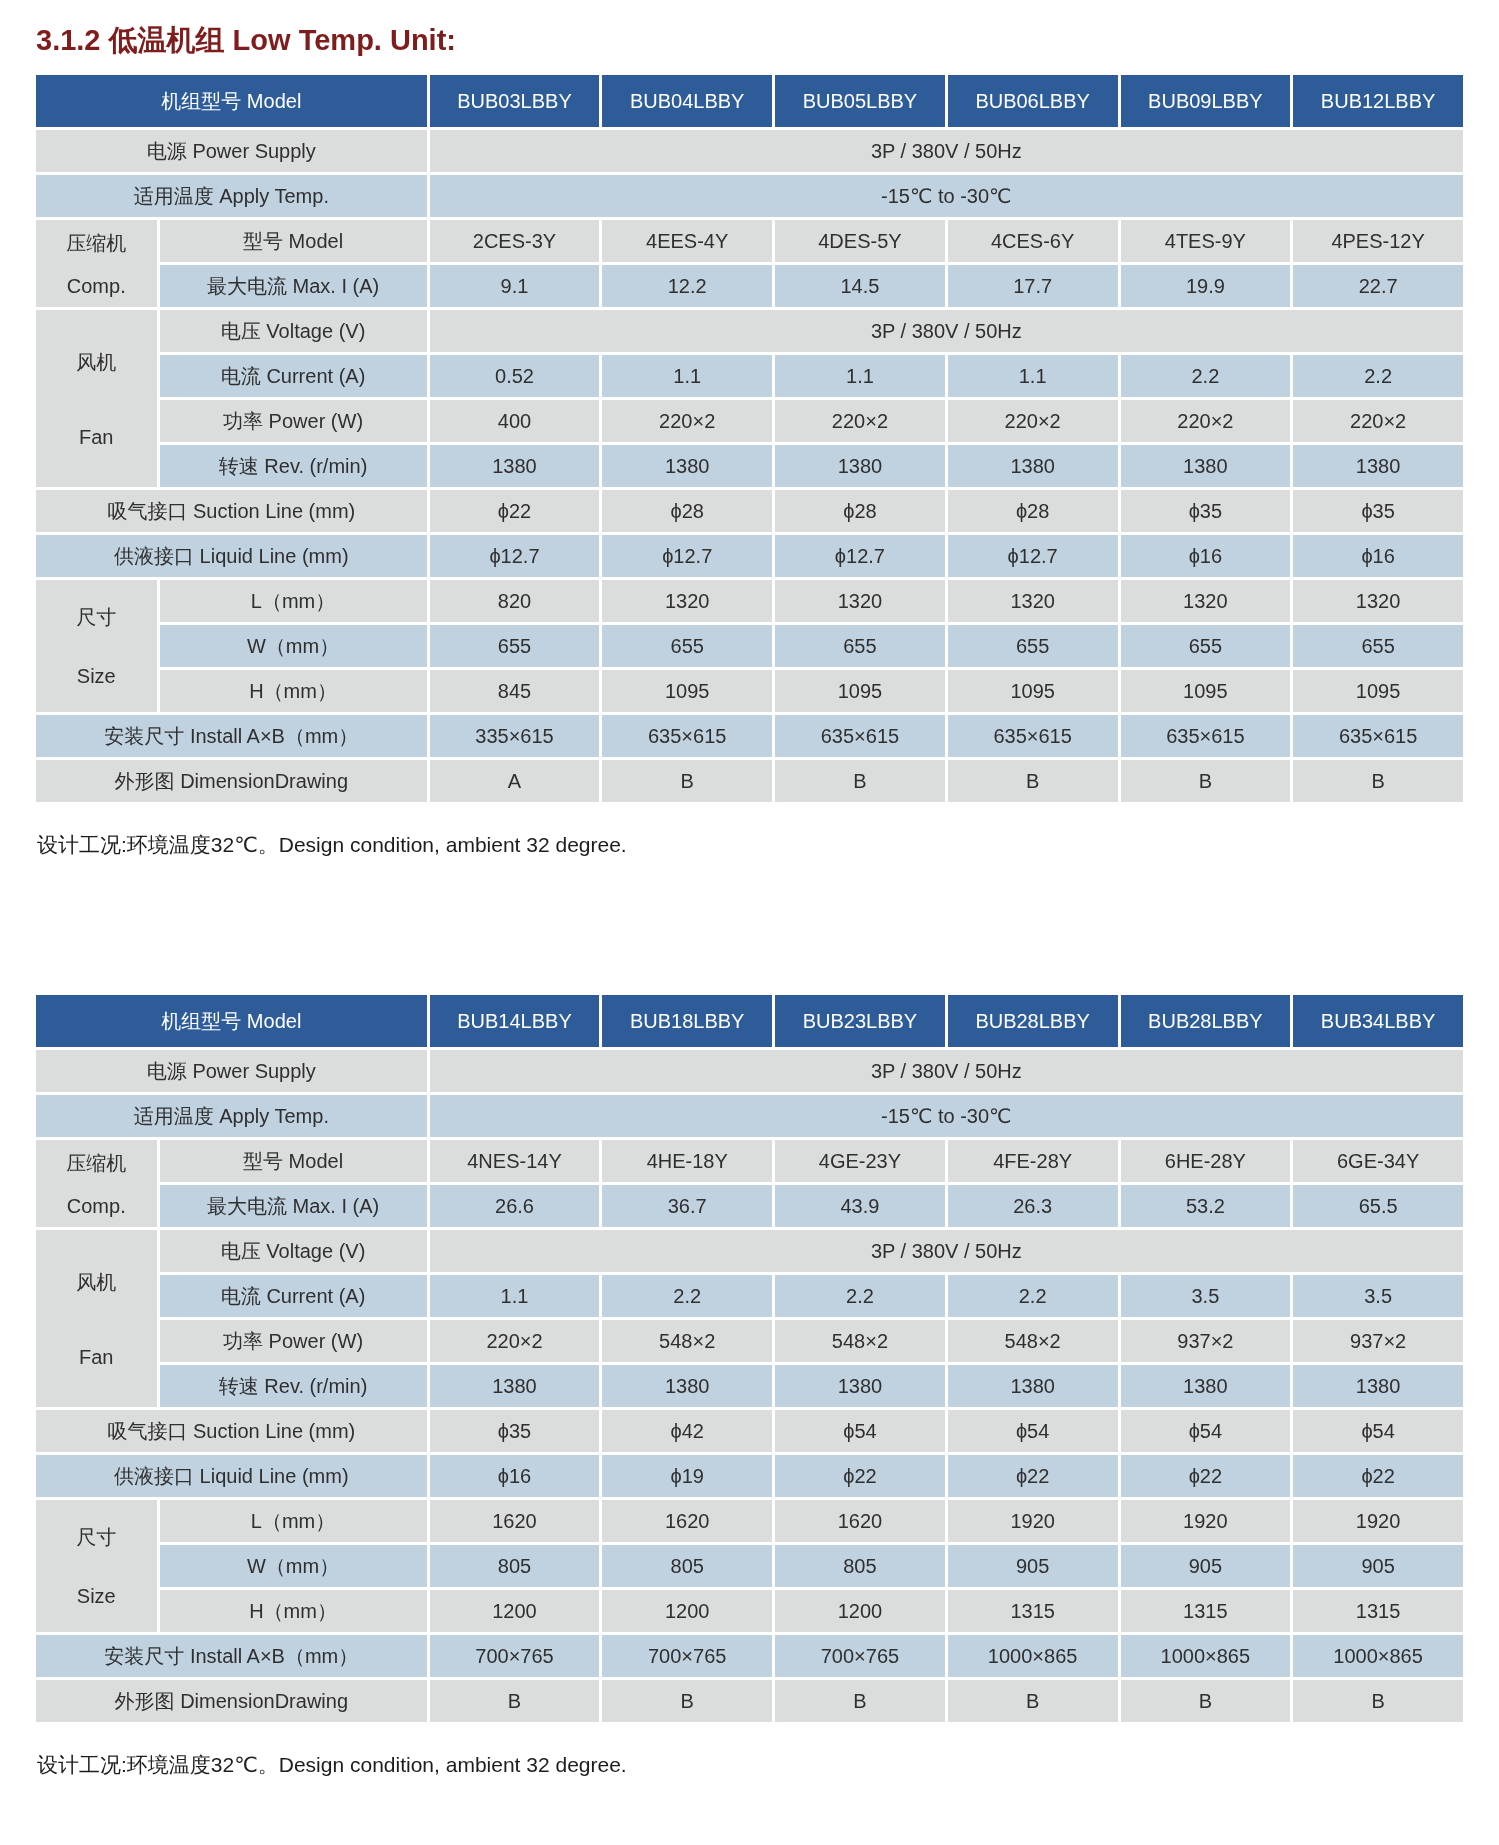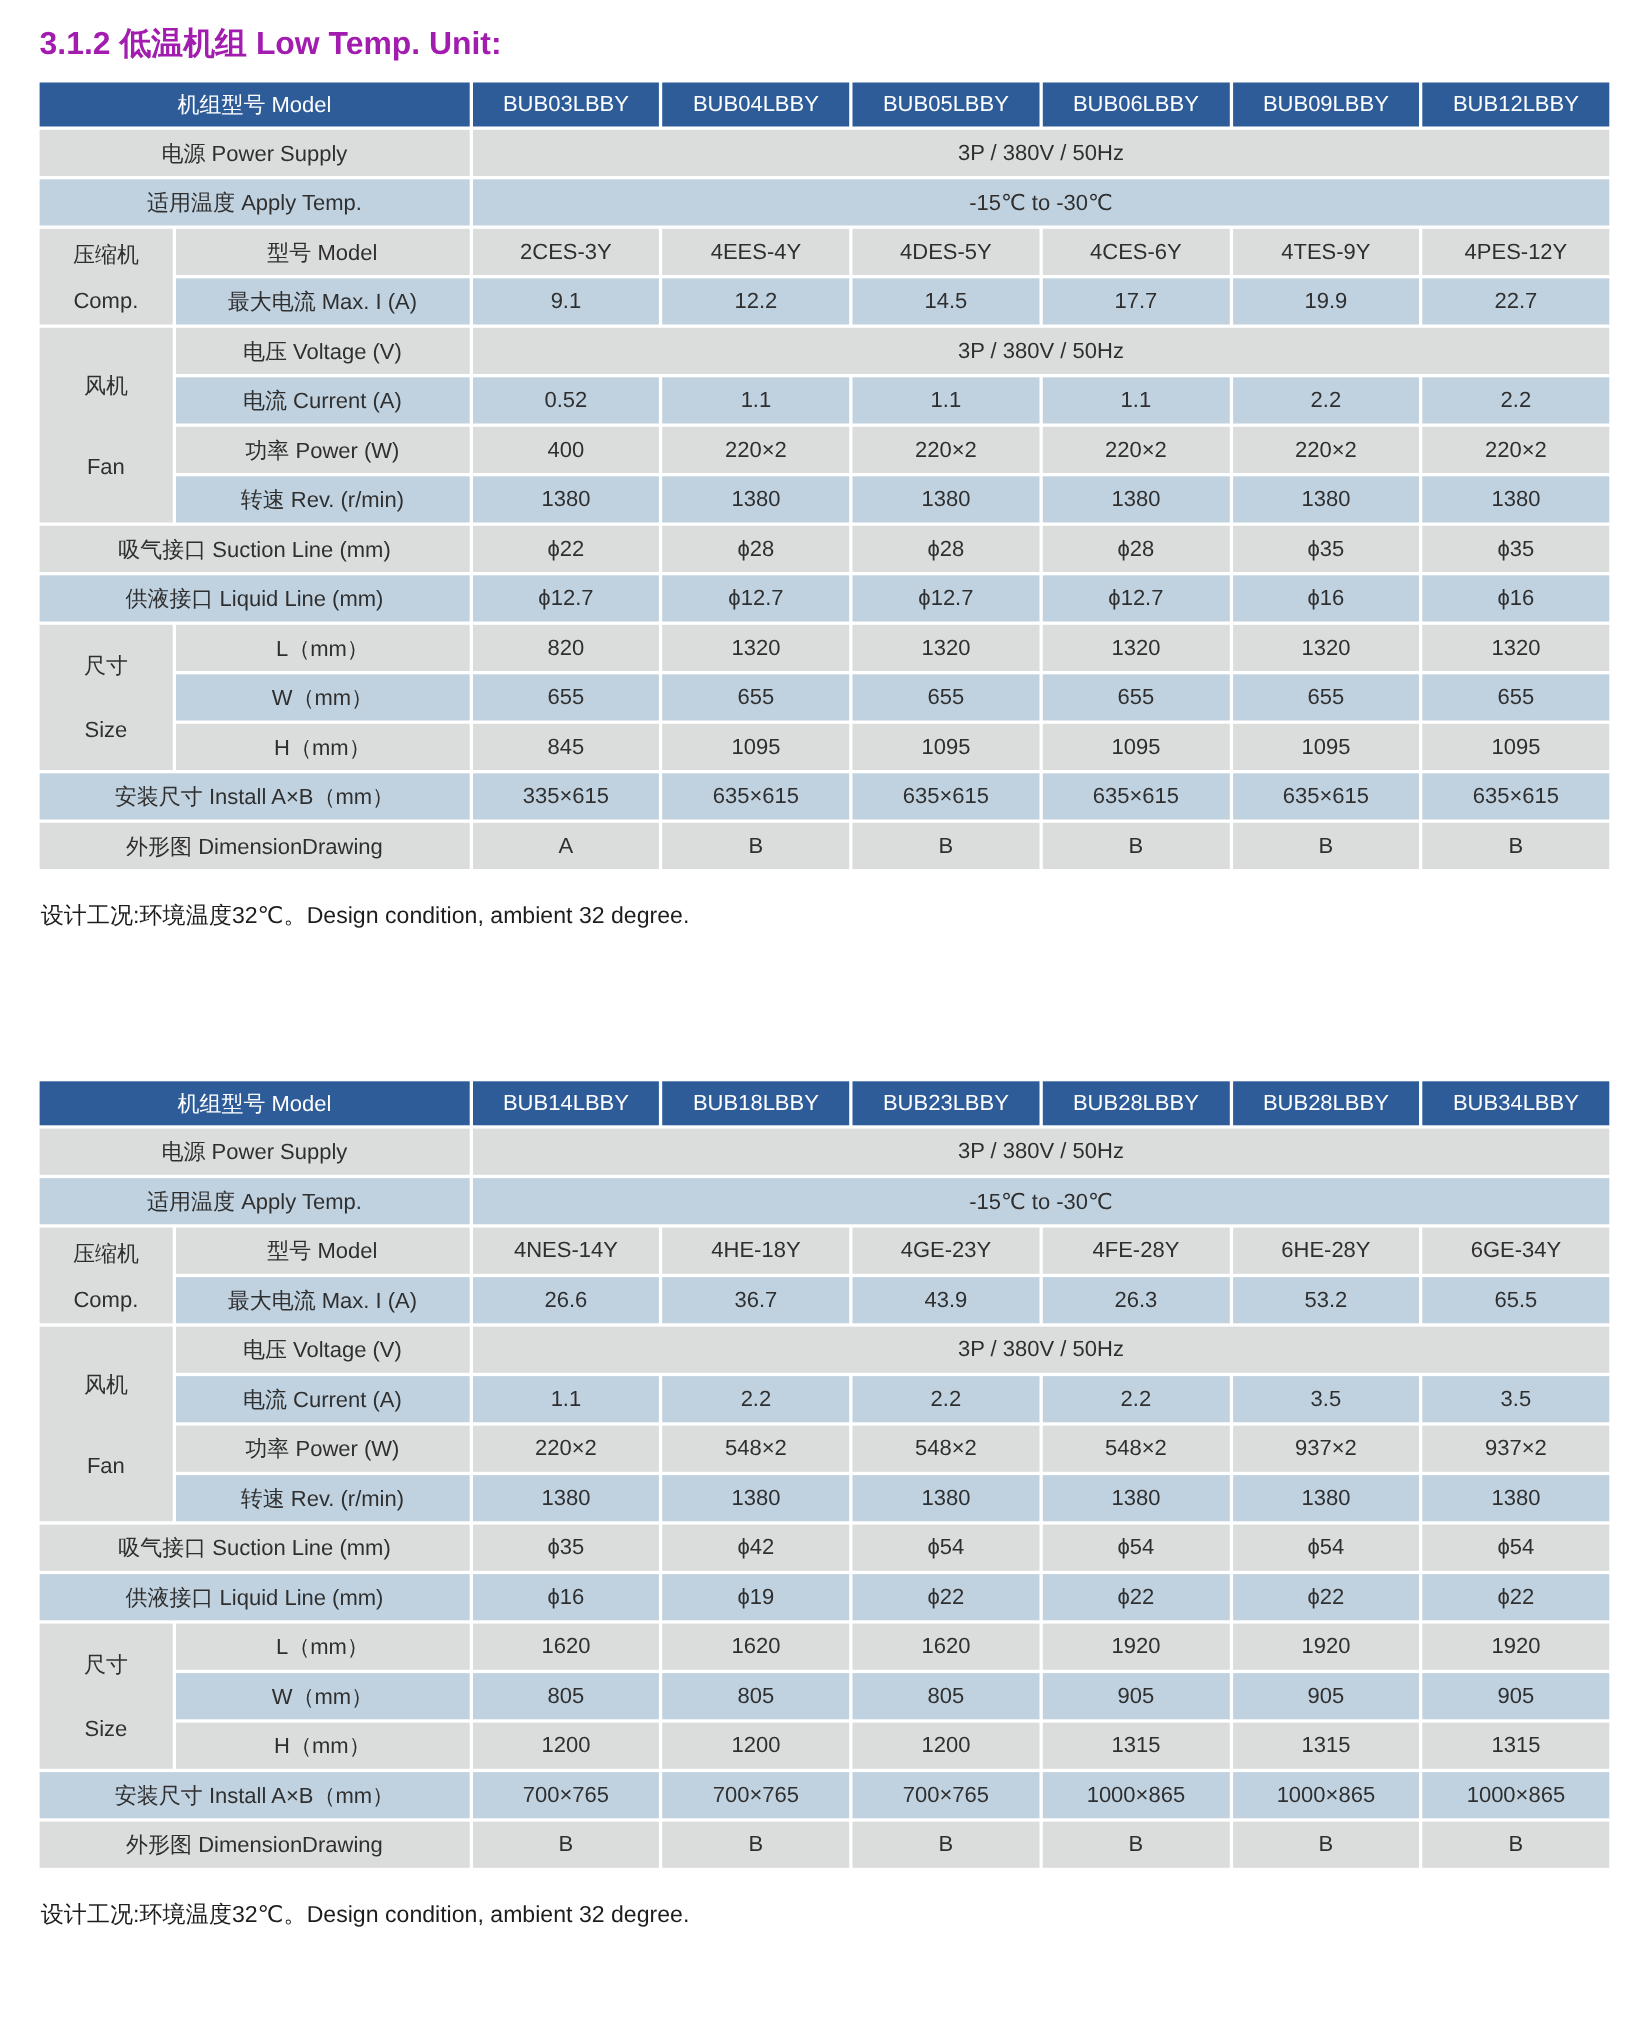--- a/index.html
+++ b/index.html
@@ -4,34 +4,34 @@
 <style>
   html,body{margin:0;padding:0;background:#ffffff;}
   body{
     width:1499px;height:1845px;position:relative;
     font-family:"Liberation Sans","DejaVu Sans",sans-serif;
     color:#2f2f2f;
   }
   .content{padding:22px 36px 0 36px;}
   .title-block{margin-bottom:14px;}
   .title-line{
-    color:#a21caf;font-weight:bold;font-size:29px;line-height:36px;
+    color:#7f1d1d;font-weight:bold;font-size:29px;line-height:36px;
     letter-spacing:0;
   }
   table.spec-table{
     border-collapse:separate;border-spacing:3px;
     table-layout:fixed;width:1433px;margin-left:-3px;
   }
   .spec-table th,.spec-table td{
     padding:0;text-align:center;vertical-align:middle;
     font-weight:normal;font-size:20px;color:#2f2f2f;
     height:42px;overflow:hidden;white-space:nowrap;
   }
   .spec-table thead th{
-    background:#2d5c99;color:#ffffff;height:40px;font-size:20px;
+    background:#2d5c99;color:#ffffff;height:52px;font-size:20px;
   }
   .shade-gray{background:#dbdcdc;}
   .shade-blue{background:#c0d2e0;}
   .group-cell{background:#dbdcdc;}
   .group-inner{display:flex;flex-direction:column;align-items:center;justify-content:center;}
   .footnote{
     font-size:21px;color:#1d1d1d;margin:26px 0 0 1px;line-height:28px;
   }
   .section-2{margin-top:133px;}
 </style>

